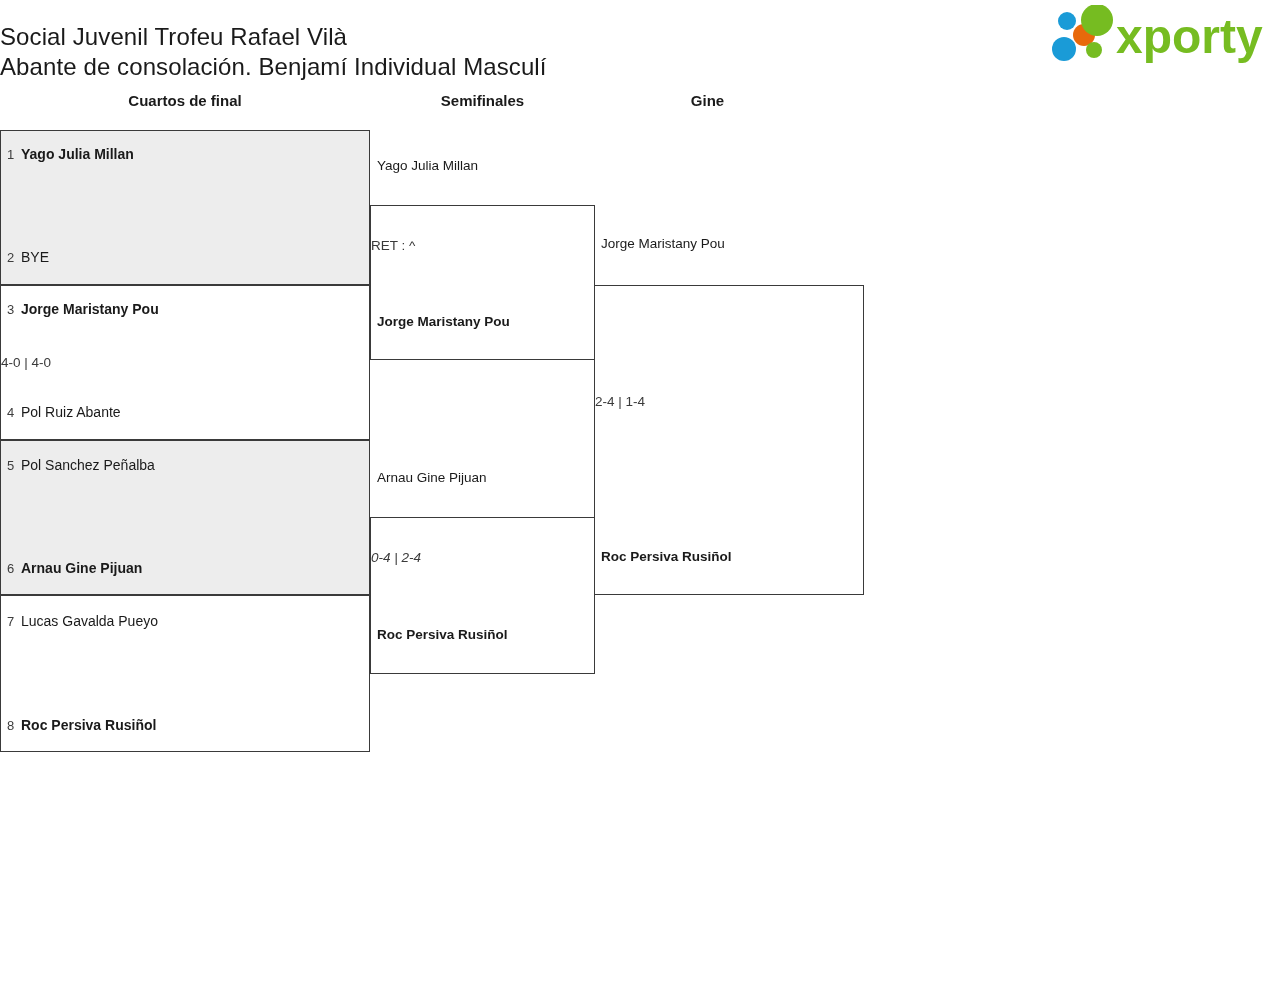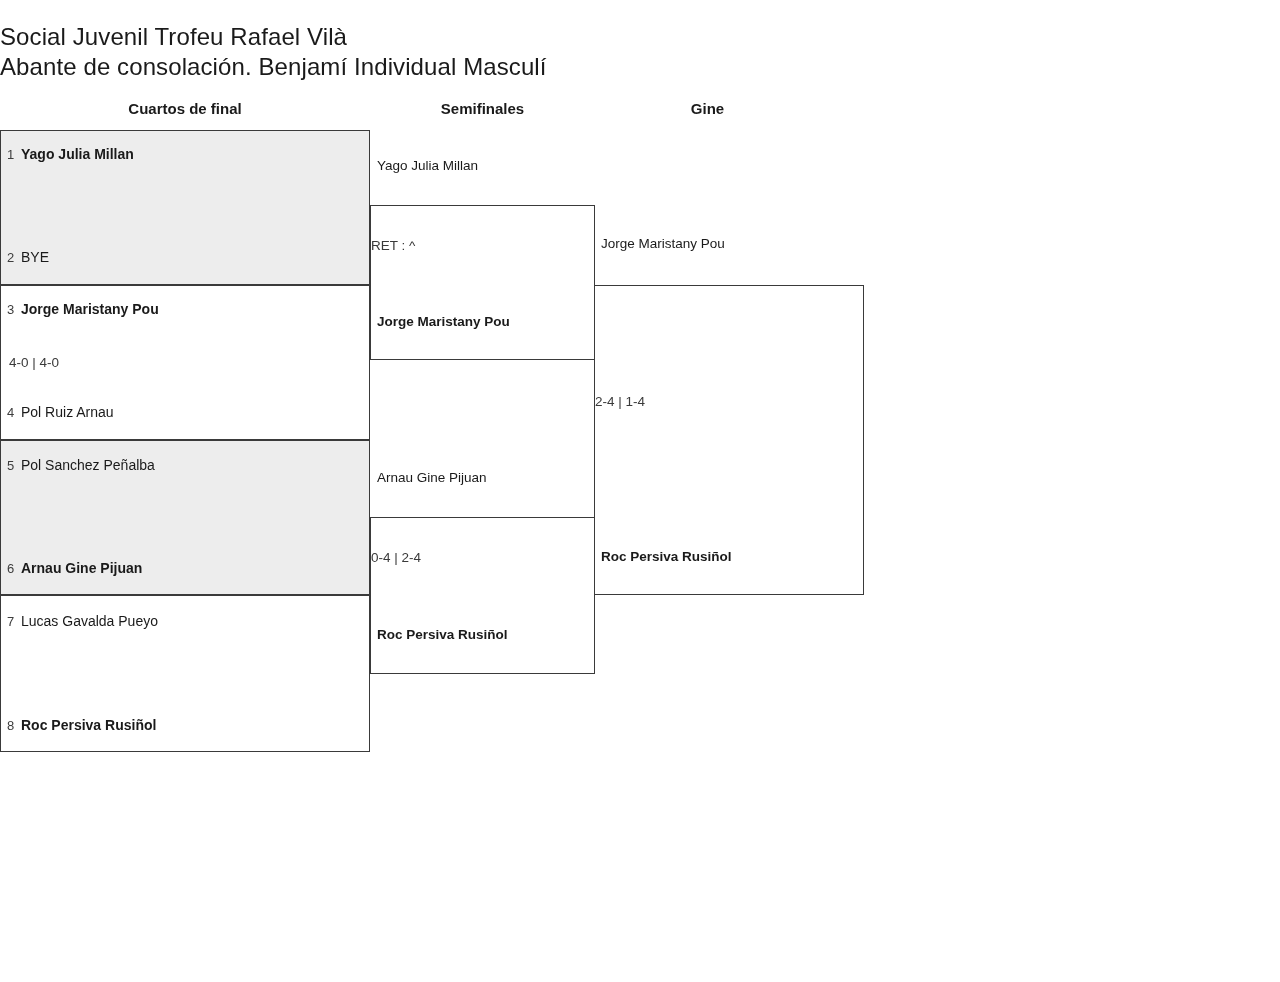--- a/index.html
+++ b/index.html
@@ -31,21 +31,21 @@
 
   .logo {
     position: absolute;
     left: 1046px; top: 5px;
     width: 232px; height: 64px;
   }
 
   
   .round-head {
     position: absolute;
-    top: 100px;
+    top: 92px;
     font-size: 15px;
     font-weight: 700;
     color: #1a1a1a;
     text-align: center;
     white-space: nowrap;
   }
   .rh-0 { left: 0px;   width: 370px; }
   .rh-1 { left: 370px; width: 225px; }
   .rh-2 { left: 595px; width: 225px; }
 
@@ -78,41 +78,51 @@
   .seed-name.win { font-weight: 700; }
 
   .score {
     position: absolute;
     left: 0; right: 0;
     text-align: left;
     font-size: 13.5px;
     color: #3a3a3a;
     white-space: nowrap;
   }
-  .score.r1 { padding-right: 14px; padding-left: 8px; }
+  .score.r1 { padding-right: 14px; }
 
   
   .plabel {
     position: absolute;
     font-size: 13.5px;
     color: #1a1a1a;
     white-space: nowrap;
   }
   .plabel.win { font-weight: 700; }
 </style>
 </head>
 <body>
 
 <div id="root">
 
   <div class="title-block">
     <div class="title-line">Social Juvenil Trofeu Rafael Vilà</div>
     <div class="title-line">Abante de consolación. Benjamí Individual Masculí</div>
   </div>
 
+  <div class="logo">
+    <svg width="232" height="64" viewBox="0 0 232 64" xmlns="http://www.w3.org/2000/svg">
+      <circle cx="21" cy="16" r="9" fill="#1a9bd7"></circle>
+      <circle cx="18" cy="44" r="12" fill="#1a9bd7"></circle>
+      <circle cx="38" cy="30" r="11" fill="#e8690b"></circle>
+      <circle cx="51" cy="15" r="16" fill="#76bc21"></circle>
+      <circle cx="48" cy="45" r="8" fill="#76bc21"></circle>
+      <text x="70" y="48" font-family="Liberation Sans, sans-serif" font-size="48" font-weight="700" fill="#76bc21">xporty</text>
+    </svg>
+  </div>
 
   <div class="round-head rh-0">Cuartos de final</div>
   <div class="round-head rh-1">Semifinales</div>
   <div class="round-head rh-2">Gine</div>
 
   <div class="mbox shaded" style="left:0px; top:130px; width:370px; height:155px;">
     <div class="seedrow" style="top:15px;">
       <span class="seed-num">1</span>
       <span class="seed-name win">Yago Julia Millan</span>
     </div>
@@ -124,21 +134,21 @@
   </div>
 
   <div class="mbox plain" style="left:0px; top:285px; width:370px; height:155px;">
     <div class="seedrow" style="top:15px;">
       <span class="seed-num">3</span>
       <span class="seed-name win">Jorge Maristany Pou</span>
     </div>
     <div class="score r1" style="top:69px;">4-0 | 4-0</div>
     <div class="seedrow" style="top:118px;">
       <span class="seed-num">4</span>
-      <span class="seed-name">Pol Ruiz Arnau</span>
+      <span class="seed-name">Pol Ruiz Abante</span>
     </div>
   </div>
 
   <div class="mbox shaded" style="left:0px; top:440px; width:370px; height:155px;">
     <div class="seedrow" style="top:16px;">
       <span class="seed-num">5</span>
       <span class="seed-name">Pol Sanchez Peñalba</span>
     </div>
     <div class="seedrow" style="top:119px;">
       <span class="seed-num">6</span>
@@ -160,21 +170,21 @@
   <div class="plabel" style="left:377px; top:158px;">Yago Julia Millan</div>
 
   <div class="mbox plain" style="left:370px; top:205px; width:225px; height:155px;">
     <div class="score" style="top:32px;">RET : ^</div>
     <div class="plabel win" style="left:6px; top:108px;">Jorge Maristany Pou</div>
   </div>
 
   <div class="plabel" style="left:377px; top:470px;">Arnau Gine Pijuan</div>
 
   <div class="mbox plain" style="left:370px; top:517px; width:225px; height:157px;">
-    <div class="score" style="top:32px;">0-4 | 2-4</div>
+    <div class="score" style="top:32px;font-style:italic;">0-4 | 2-4</div>
     <div class="plabel win" style="left:6px; top:109px;">Roc Persiva Rusiñol</div>
   </div>
 
   <div class="plabel" style="left:601px; top:236px;">Jorge Maristany Pou</div>
 
   <div class="mbox plain" style="left:594px; top:285px; width:270px; height:310px;">
     <div class="score" style="top:108px;">2-4 | 1-4</div>
     <div class="plabel win" style="left:6px; top:263px;">Roc Persiva Rusiñol</div>
   </div>
 

